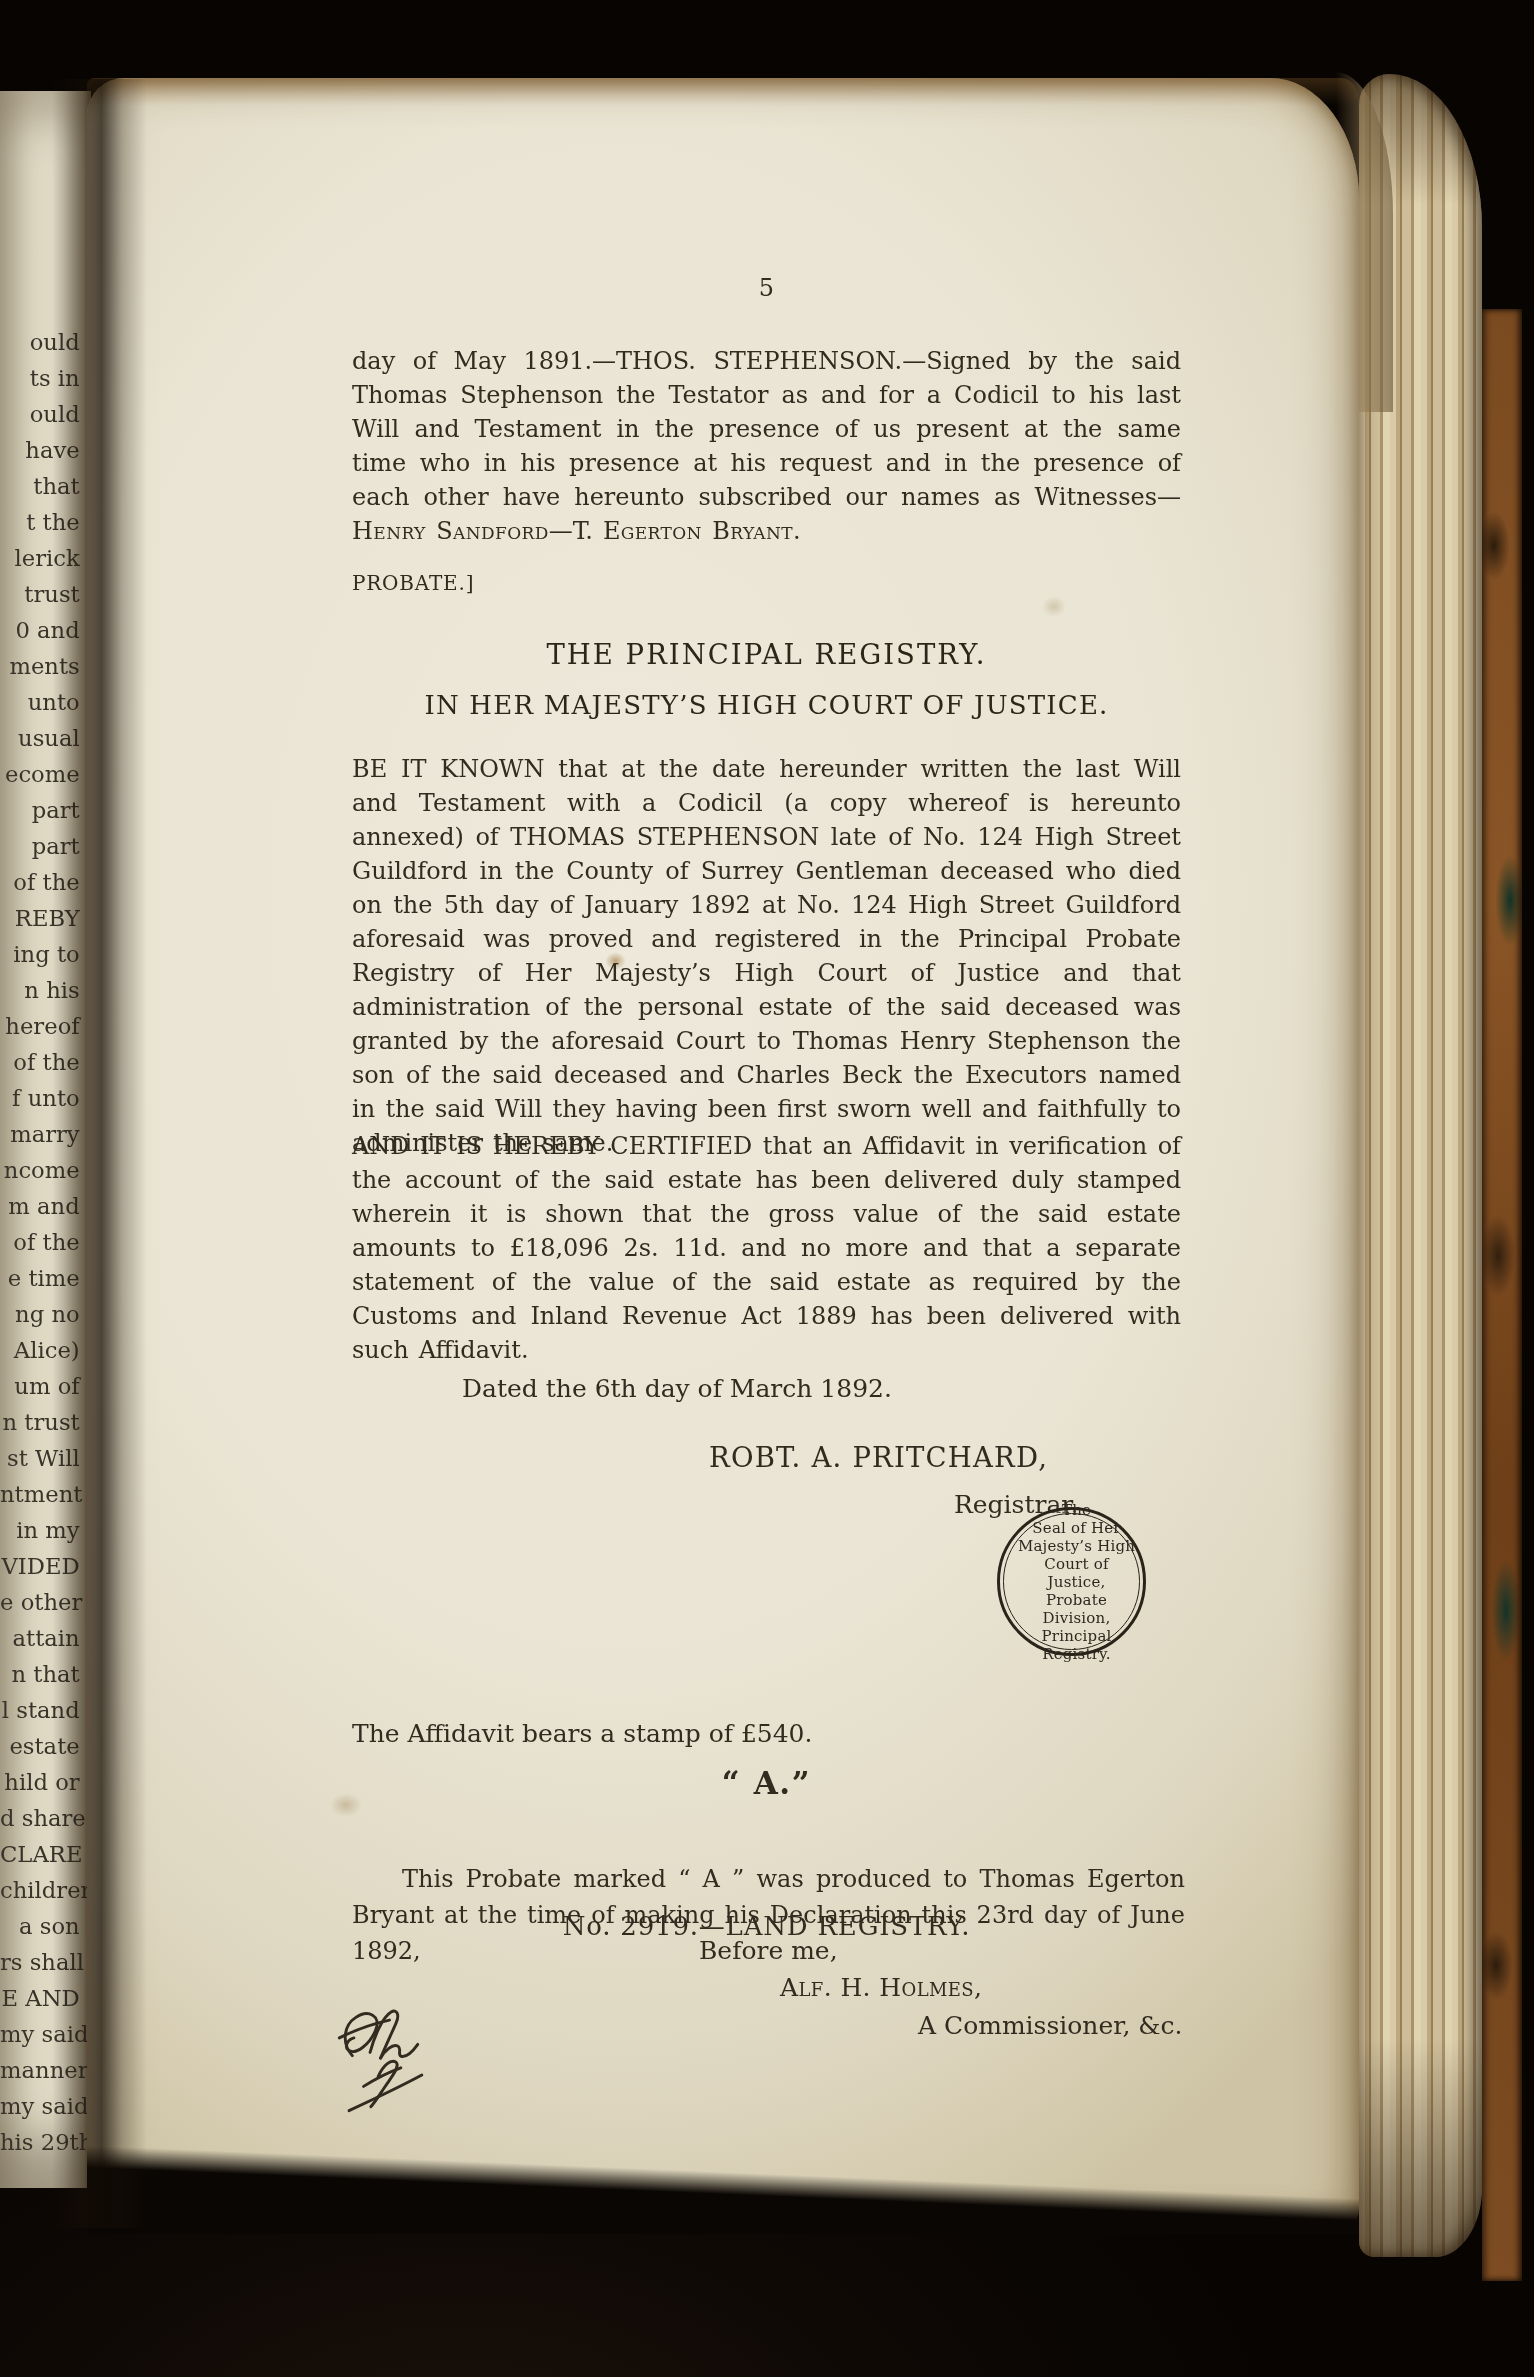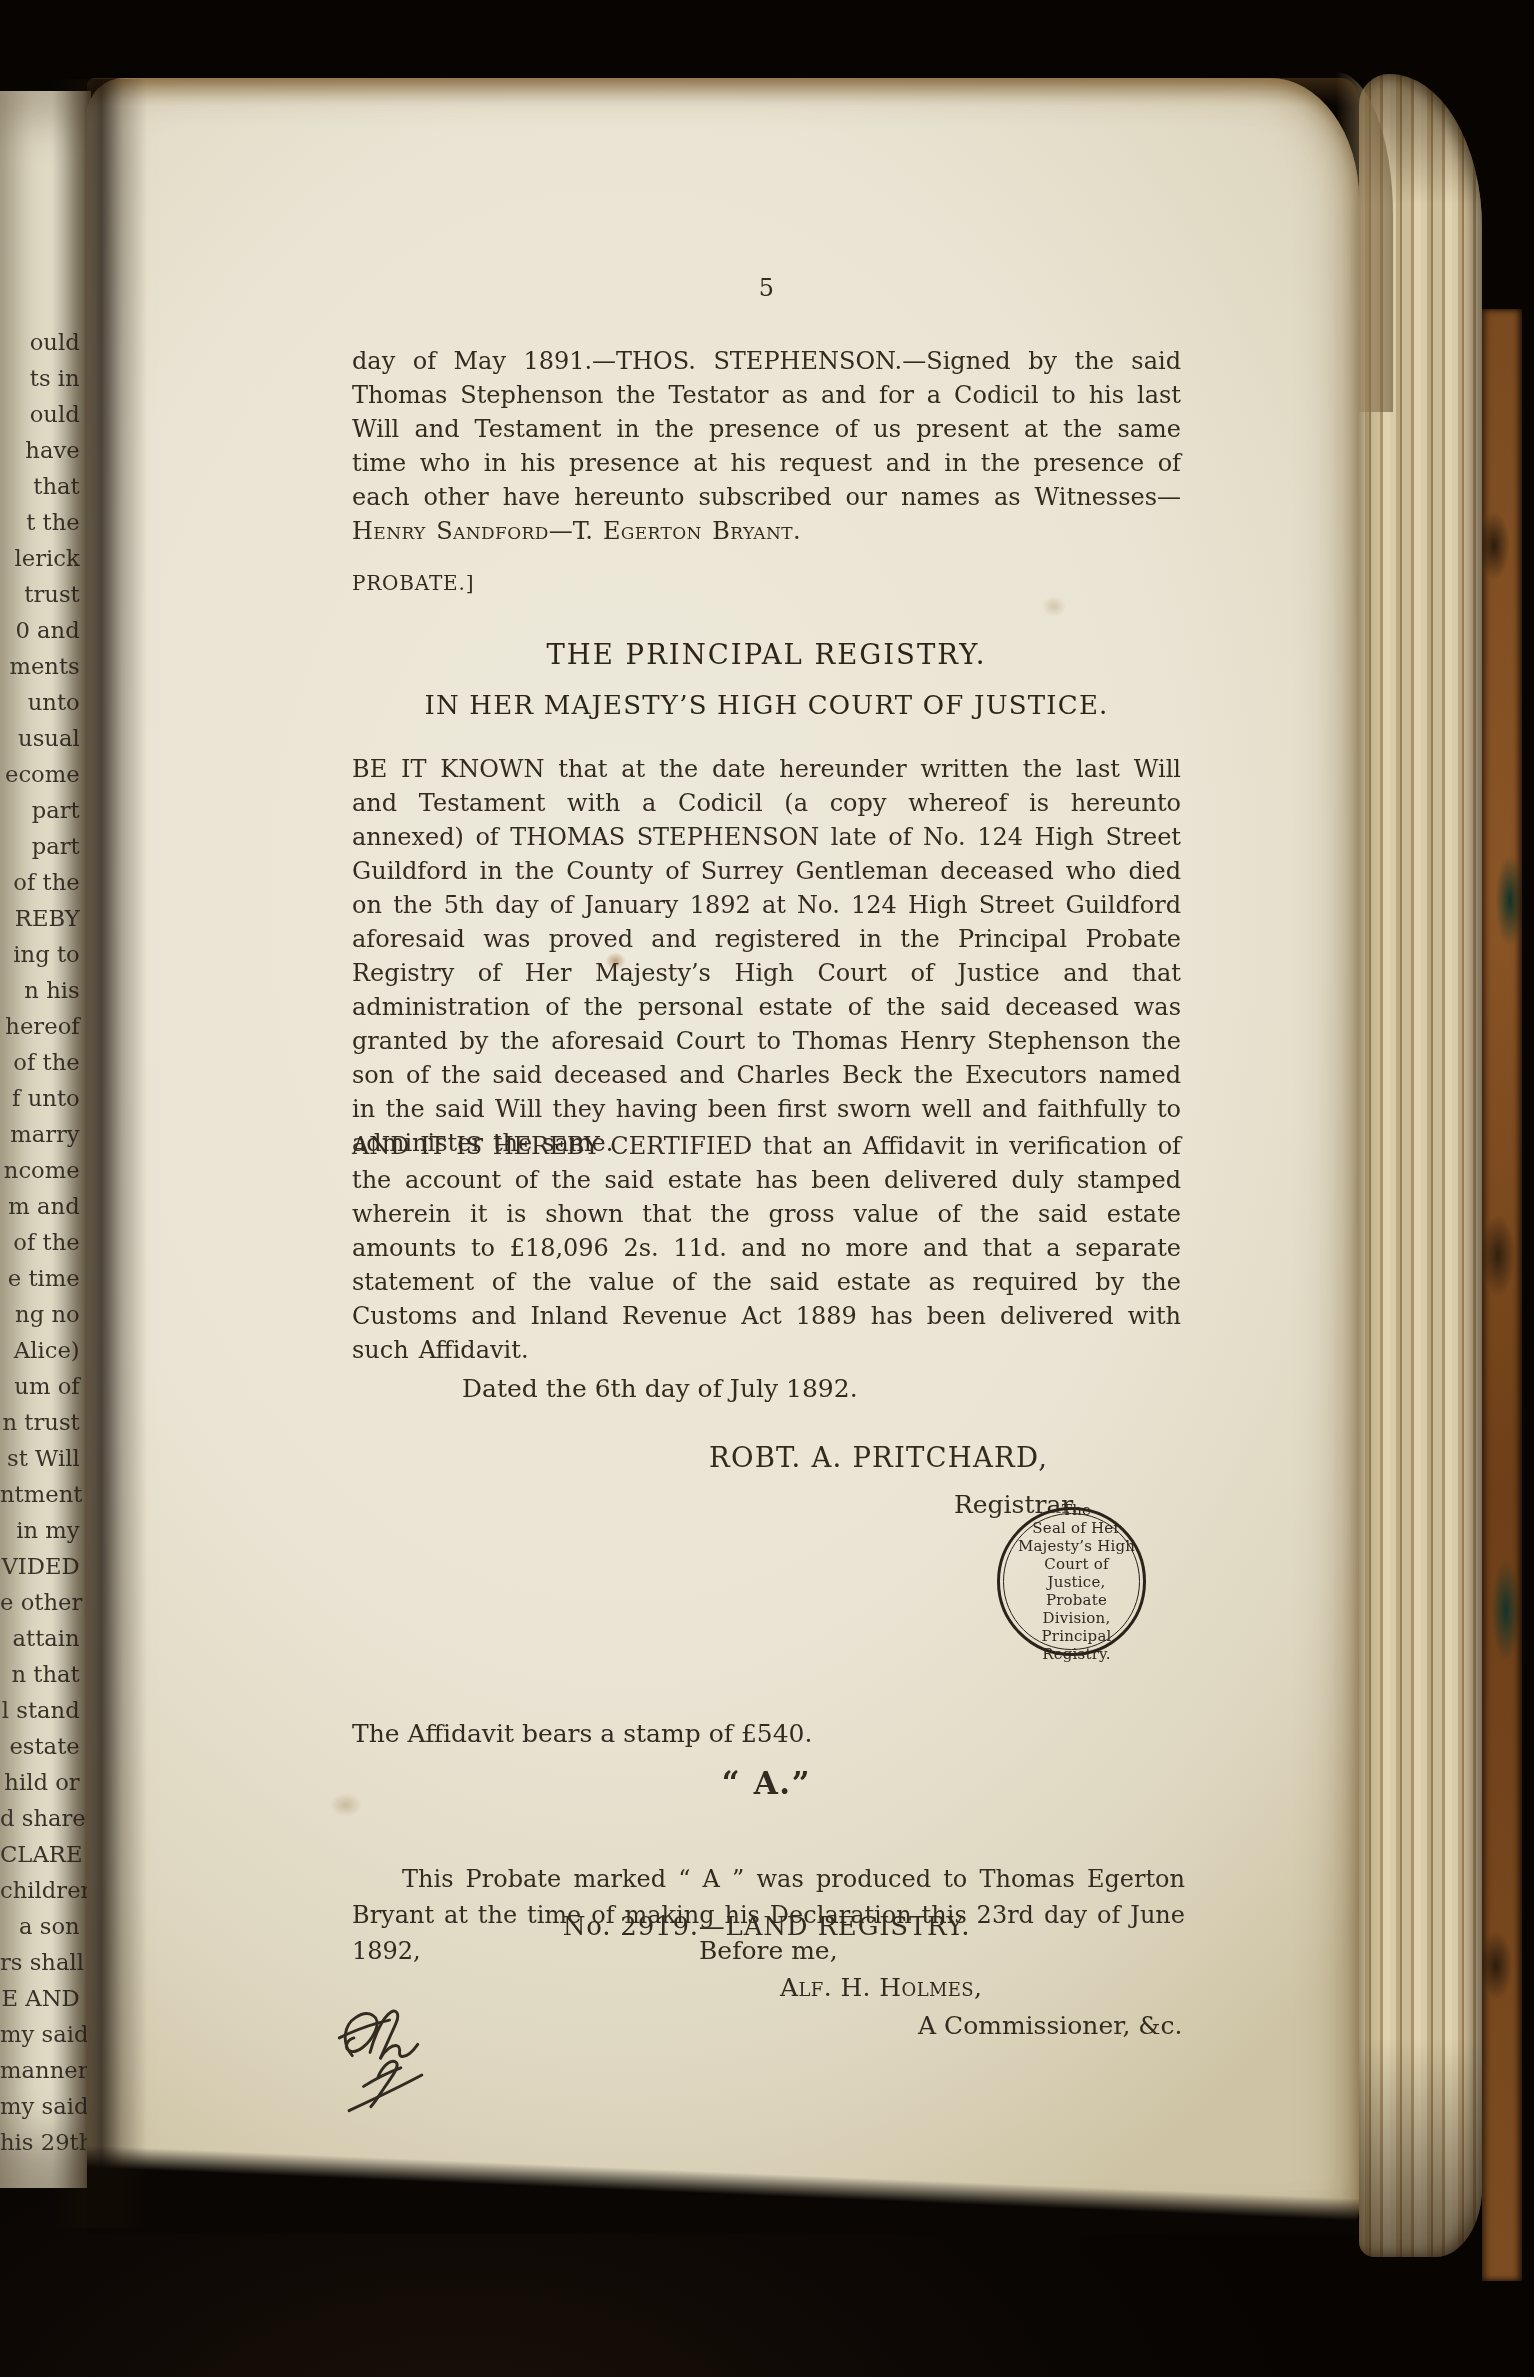--- a/index.html
+++ b/index.html
@@ -154,21 +154,21 @@
     <div class="tb probate" style="left:265px;top:493px;">PROBATE.]</div>
 
     <div class="tb h2 center" style="left:265px;top:612px;width:829px;">IN HER MAJESTY’S HIGH COURT OF JUSTICE.</div>
 
     <div class="tb h1 center" style="left:265px;top:560px;width:829px;">THE PRINCIPAL REGISTRY.</div>
 
     <div class="tb para" style="left:265px;top:674px;"><span>BE IT KNOWN that at the date hereunder written the last Will and Testament with a Codicil (a copy whereof is hereunto annexed) of THOMAS STEPHENSON late of No. 124 High Street Guildford in the County of Surrey Gentleman deceased who died on the 5th day of January 1892 at No. 124 High Street Guildford aforesaid was proved and registered in the Principal Probate Registry of Her Majesty’s High Court of Justice and that administration of the personal estate of the said deceased was granted by the aforesaid Court to Thomas Henry Stephenson the son of the said deceased and Charles Beck the Executors named in the said Will they having been first sworn well and faithfully to administer the same.</span></div>
 
     <div class="tb para" style="left:265px;top:1051px;"><span>AND IT IS HEREBY CERTIFIED that an Affidavit in verification of the account of the said estate has been delivered duly stamped wherein it is shown that the gross value of the said estate amounts to £18,096 2s. 11d. and no more and that a separate statement of the value of the said estate as required by the Customs and Inland Revenue Act 1889 has been delivered with such Affidavit.</span></div>
 
-    <div class="tb single" style="left:375px;top:1296px;">Dated the 6th day of July 1892.</div>
+    <div class="tb single" style="left:375px;top:1296px;">Dated the 6th day of March 1892.</div>
 
     <div class="tb robt" style="left:622px;top:1363px;">ROBT. A. PRITCHARD,</div>
     <div class="tb single" style="left:867px;top:1412px;">Registrar.</div>
 
     <div class="seal">
       <div class="seal-inner">
           <div>The</div>
           <div>Seal of Her</div>
           <div>Majesty’s High</div>
           <div>Court of Justice,</div>

